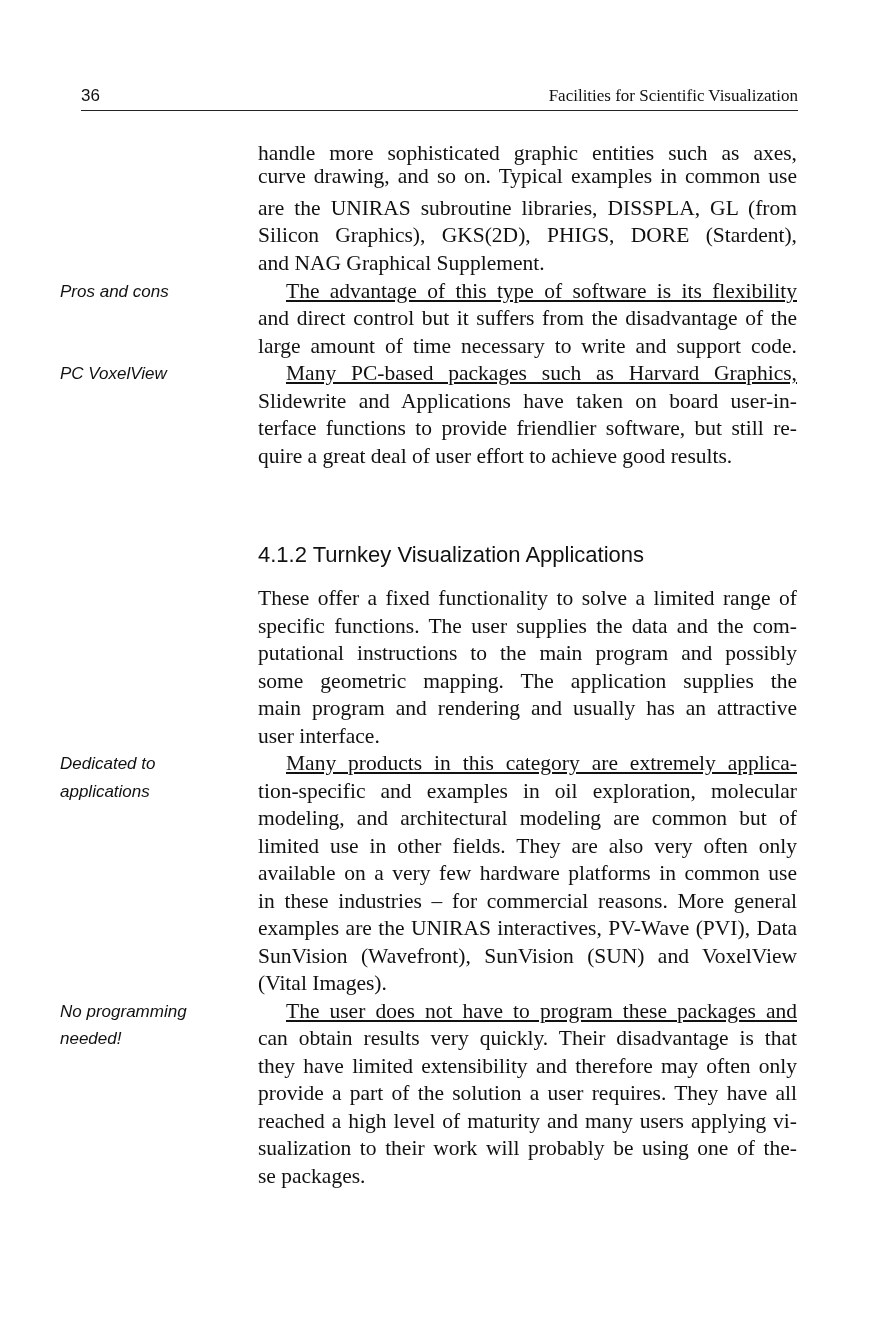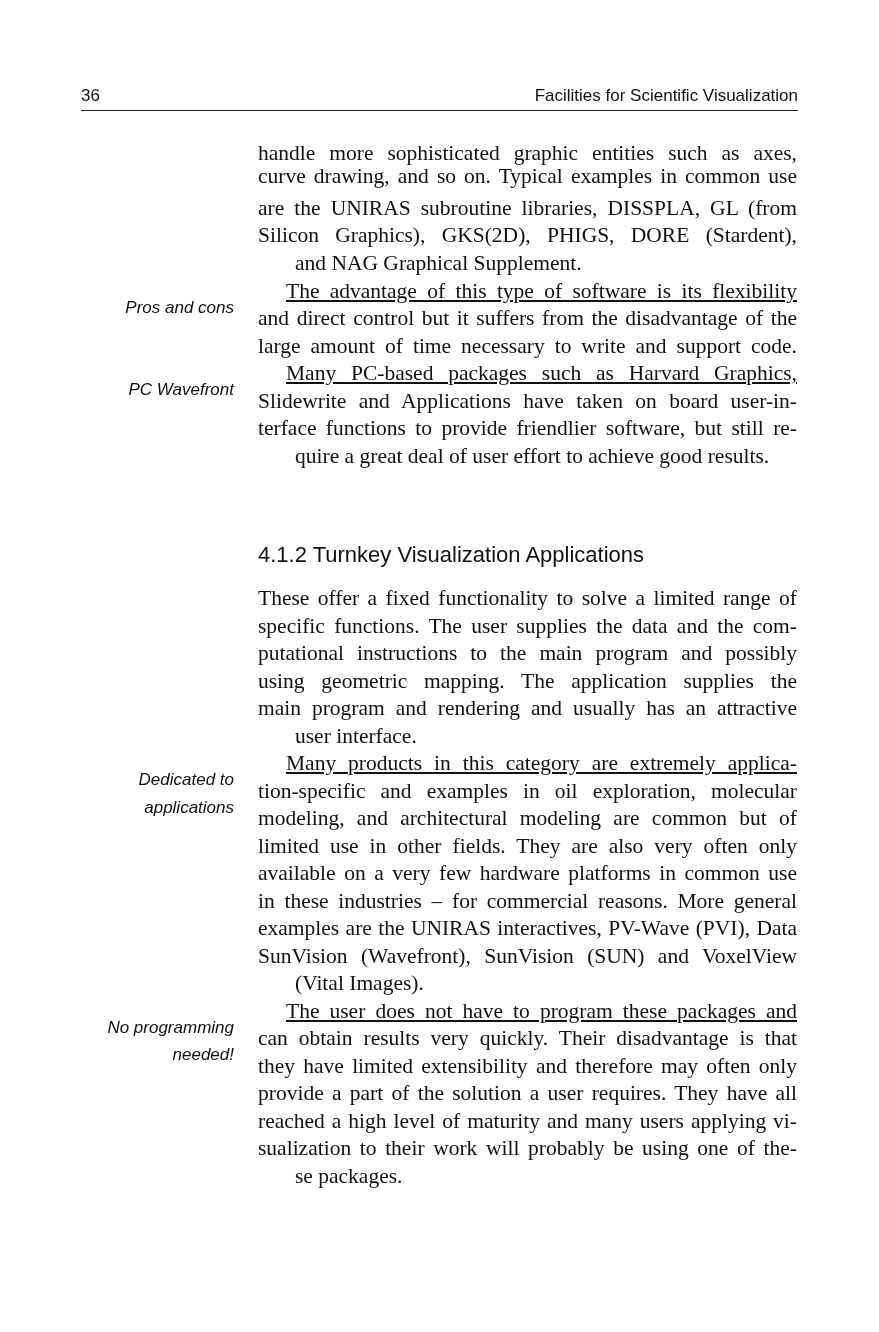--- a/index.html
+++ b/index.html
@@ -1,23 +1,23 @@
 <!DOCTYPE html>
 <html><head>
   <meta charset="utf-8">
   <style>
     html, body { margin: 0; padding: 0; background: #ffffff; }
     body { width: 879px; height: 1332px; position: relative; overflow: hidden; color: #111; }
     .header { position: absolute; left: 81px; top: 86px; width: 717px; height: 24px; border-bottom: 1.5px solid #222; }
     .page-num { position: absolute; left: 0; top: 0; font-family: Liberation Sans, sans-serif; font-size: 17px; }
-    .running-title { position: absolute; right: 0; top: 0; font-family: Liberation Sans, sans-serif; font-size: 17px; }
+    .running-title { position: absolute; right: 0; top: 0; font-family: Liberation Serif, serif; font-size: 17px; }
     .line { position: absolute; left: 258px; width: 539px; font-family: "Liberation Serif", serif; font-size: 21.5px; line-height: 27px; white-space: nowrap; text-align: justify; text-align-last: justify; }
-    .line.last { text-align-last: left; margin-left: 37px; }
+    .line.last { text-align-last: left; }
     .line.indent { text-indent: 28px; text-decoration: underline; }
-    .note { position: absolute; left: 60px; width: 174px; text-align: right; font-family: "Liberation Sans", sans-serif; font-style: italic; font-size: 17px; line-height: 27px; margin-top: 16px; }
+    .note { position: absolute; left: 60px; width: 174px; text-align: left; font-family: "Liberation Sans", sans-serif; font-style: italic; font-size: 17px; line-height: 27px; }
     .heading { position: absolute; left: 258px; top: 540px; font-family: "Liberation Sans", sans-serif; font-size: 22px; line-height: 30px; white-space: nowrap; }
   </style>
 </head>
 <body>
 
 <div class="header">
   <span class="page-num">36</span>
   <span class="running-title">Facilities for Scientific Visualization</span>
 </div>
 
@@ -25,32 +25,32 @@
 <div class="line" style="top:163px">curve drawing, and so on. Typical examples in common use</div>
 <div class="line" style="top:195px">are the UNIRAS subroutine libraries, DISSPLA, GL (from</div>
 <div class="line" style="top:222px">Silicon Graphics), GKS(2D), PHIGS, DORE (Stardent),</div>
 <div class="line last" style="top:250px">and NAG Graphical Supplement.</div>
 
 <div class="note" style="top:278px">Pros and cons</div>
 <div class="line indent" style="top:278px">The advantage of this type of software is its flexibility</div>
 <div class="line" style="top:305px">and direct control but it suffers from the disadvantage of the</div>
 <div class="line" style="top:333px">large amount of time necessary to write and support code.</div>
 
-<div class="note" style="top:360px">PC Wavefront</div>
+<div class="note" style="top:360px">PC VoxelView</div>
 <div class="line indent" style="top:360px">Many PC-based packages such as Harvard Graphics,</div>
 <div class="line" style="top:388px">Slidewrite and Applications have taken on board user-in-</div>
 <div class="line" style="top:415px">terface functions to provide friendlier software, but still re-</div>
 <div class="line last" style="top:443px">quire a great deal of user effort to achieve good results.</div>
 
 <div class="heading">4.1.2 Turnkey Visualization Applications</div>
 
 <div class="line" style="top:585px">These offer a fixed functionality to solve a limited range of</div>
 <div class="line" style="top:613px">specific functions. The user supplies the data and the com-</div>
 <div class="line" style="top:640px">putational instructions to the main program and possibly</div>
-<div class="line" style="top:668px">using geometric mapping. The application supplies the</div>
+<div class="line" style="top:668px">some geometric mapping. The application supplies the</div>
 <div class="line" style="top:695px">main program and rendering and usually has an attractive</div>
 <div class="line last" style="top:723px">user interface.</div>
 
 <div class="note" style="top:750px">Dedicated to</div>
 <div class="note" style="top:778px">applications</div>
 <div class="line indent" style="top:750px">Many products in this category are extremely applica-</div>
 <div class="line" style="top:778px">tion-specific and examples in oil exploration, molecular</div>
 <div class="line" style="top:805px">modeling, and architectural modeling are common but of</div>
 <div class="line" style="top:833px">limited use in other fields. They are also very often only</div>
 <div class="line" style="top:860px">available on a very few hardware platforms in common use</div>

